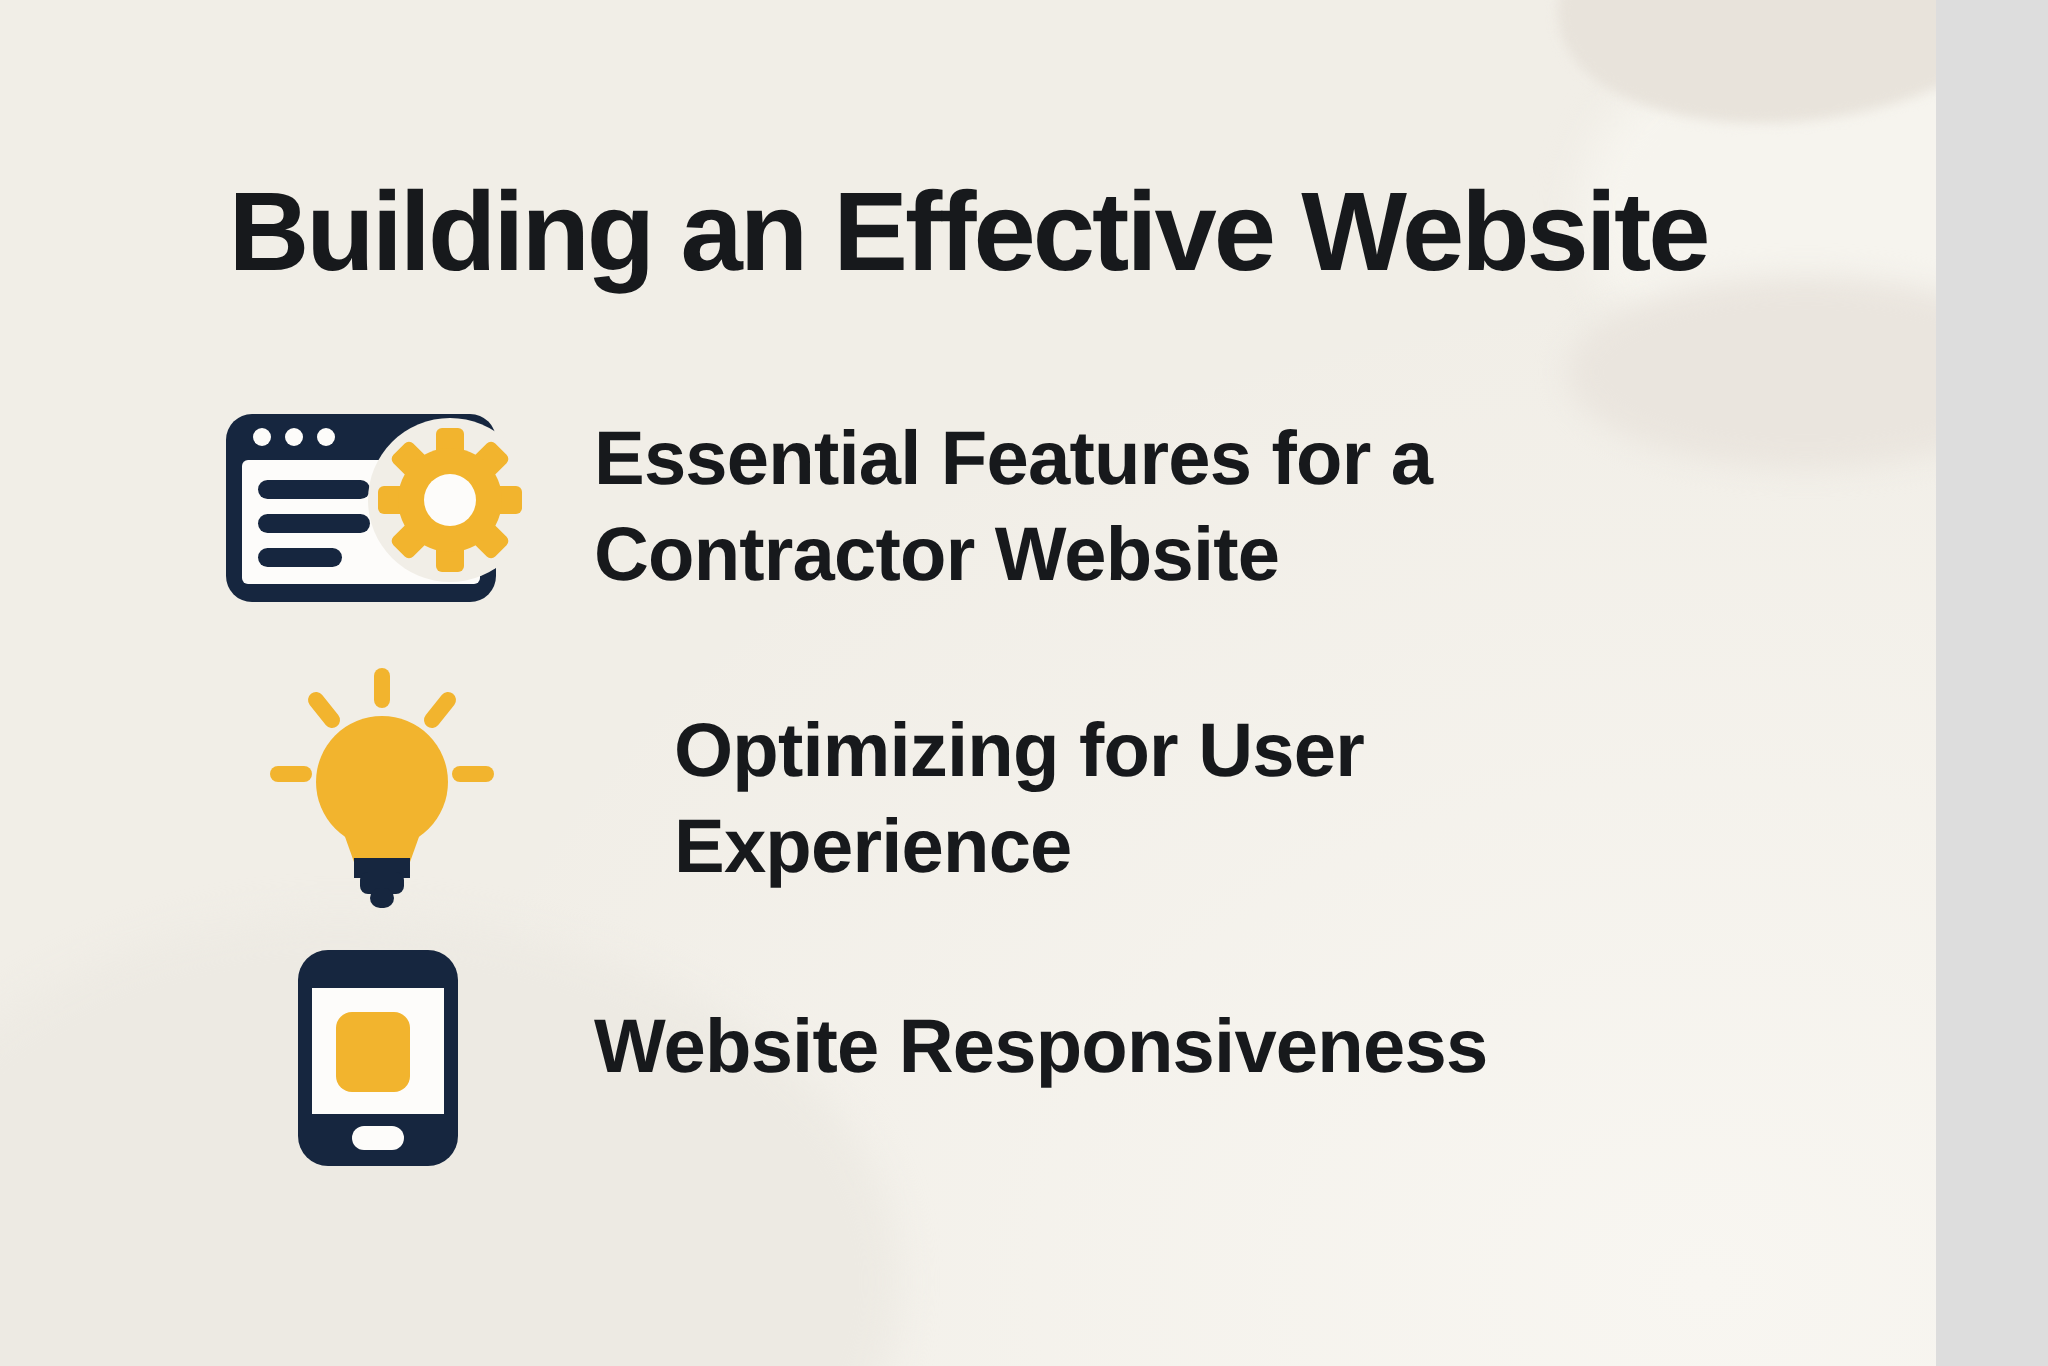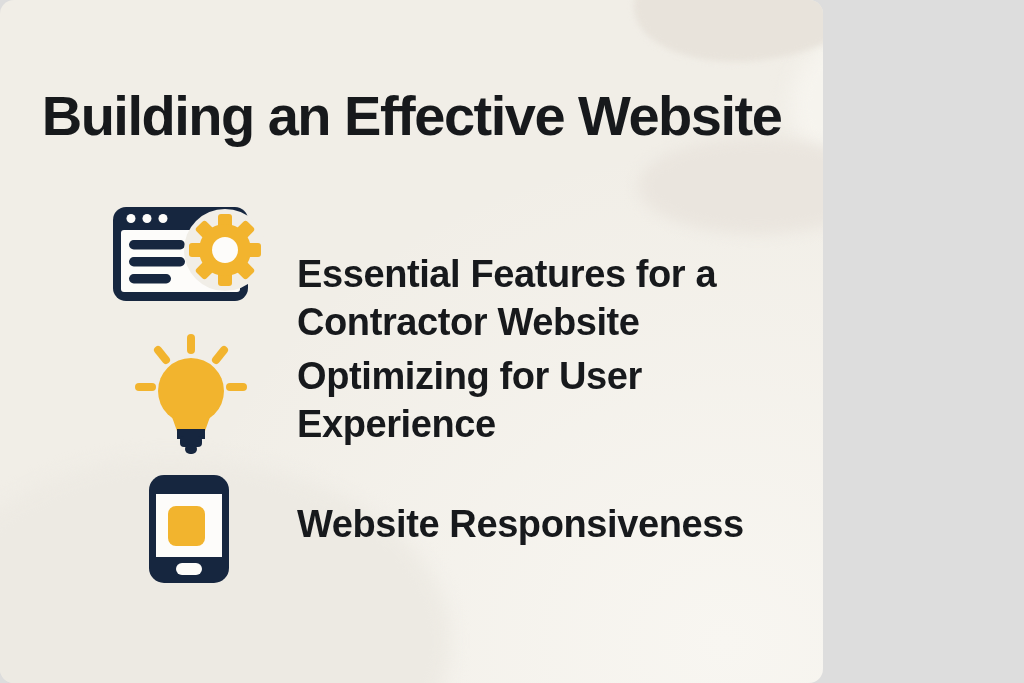--- a/index.html
+++ b/index.html
@@ -4,42 +4,41 @@
 <style>
   :root{
     --background:#f1eee7;
     --navy:#16263f;
     --yellow:#f2b42e;
     --text:#17191c;
   }
   html,body{margin:0;padding:0;}
   body{font-family:"Liberation Sans","DejaVu Sans",sans-serif;background:#ddd;}
   .canvas{
-    position:relative;width:823px;height:683px;overflow:hidden;
+    position:relative;width:968px;height:683px;overflow:hidden;
     background-color:var(--background);
     background-image:radial-gradient(ellipse at 88% 94%, #f8f6f1 0%, rgba(248,246,241,0) 55%);
-    border-radius:14px;
   }
   .blob{position:absolute;pointer-events:none;}
   .blob-light-top{left:790px;top:10px;width:270px;height:190px;background:#f6f4ee;border-radius:50%;filter:blur(10px);}
   .blob-corner{right:-60px;top:-72px;width:250px;height:132px;background:#e8e3db;border-radius:50%;transform:rotate(-8deg);filter:blur(3px);}
   .blob-right{right:-55px;top:138px;width:240px;height:96px;background:#eae5de;border-radius:50%;filter:blur(7px);}
   .blob-bottom-left{left:-90px;top:458px;width:540px;height:380px;background:#edeae3;border-radius:48% 52% 55% 45% / 55% 48% 52% 45%;filter:blur(9px);}
 
   .title{
     position:absolute;left:0;right:0;top:84px;margin:0;
     text-align:center;color:var(--text);
     font-size:56px;line-height:64px;font-weight:bold;letter-spacing:-1.5px;
   }
   .item-label{
     position:absolute;left:297px;max-width:520px;
     color:var(--text);font-size:38px;line-height:48px;font-weight:600;letter-spacing:-0.4px;
   }
-  .label-1{top:206px;margin-top:44px;}
-  .label-2{top:352px;}
+  .label-1{top:206px;}
+  .label-2{top:352px;margin-left:40px;}
   .label-3{top:500px;}
   .icon{position:absolute;display:block;}
   .icon-1{left:112px;top:204px;}
   .icon-2{left:135px;top:333px;}
   .icon-3{left:148px;top:474px;}
   .fN{fill:var(--navy);}
   .fY{fill:var(--yellow);}
   .fW{fill:#fdfcfa;}
   .fBG{fill:var(--background);}
   .rayY{stroke:var(--yellow);stroke-width:8;stroke-linecap:round;}

